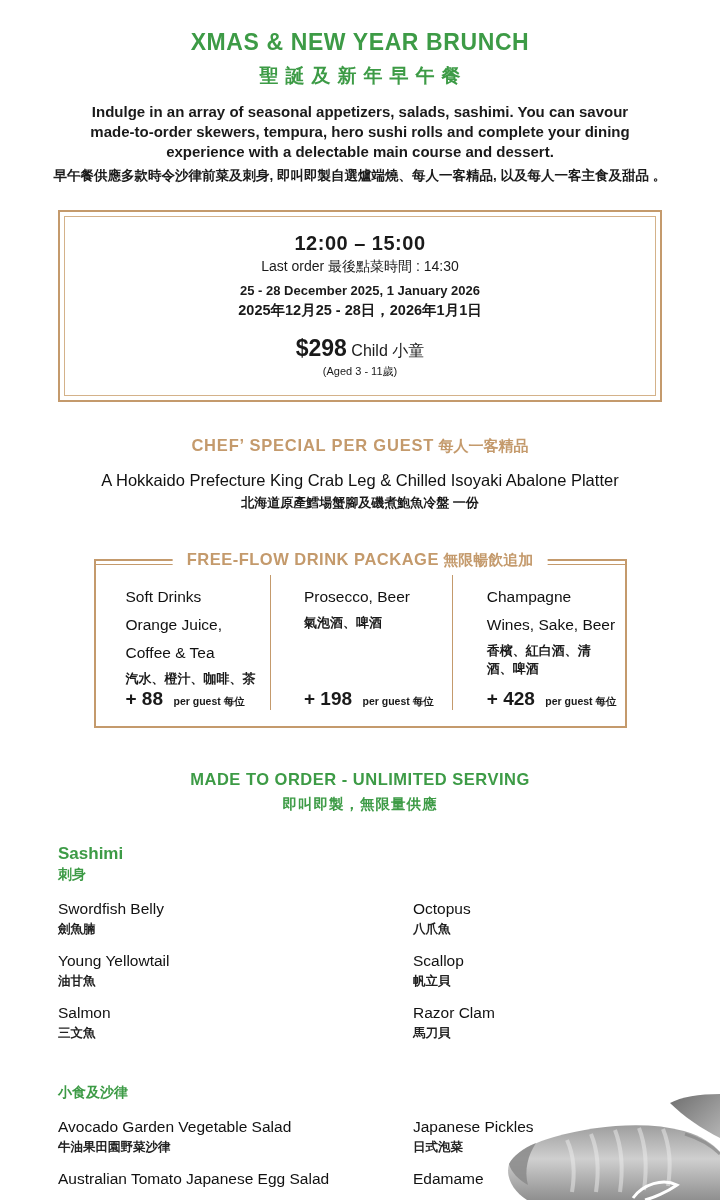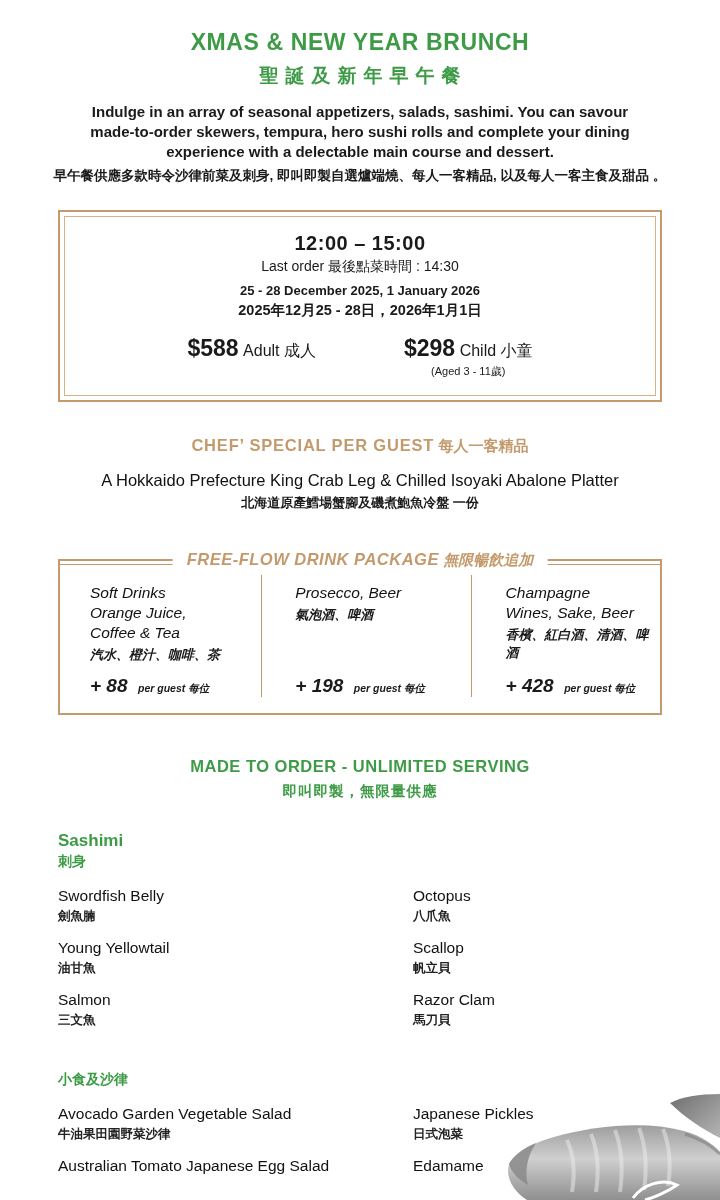--- a/index.html
+++ b/index.html
@@ -26,31 +26,31 @@
   .child-note { margin-top:2px; font-size:11px; }
 
   
   .chef-heading { margin-top:34px; text-align:center; color:var(--tan); font-weight:700; }
   .chef-heading .en { font-size:16.5px; letter-spacing:.8px; }
   .chef-heading .zh { font-size:15px; }
   .chef-item-en { margin-top:15px; text-align:center; font-size:16.5px; color:#111; }
   .chef-item-zh { margin-top:4px; text-align:center; font-size:13px; font-weight:600; }
 
   
-  .drink-box { position:relative; width:604px; margin:47px auto 0; border:2px solid var(--tan); padding:14px 0 16px;font-style:italic; }
+  .drink-box { position:relative; width:533px; margin:47px auto 0; border:2px solid var(--tan); padding:14px 0 16px; }
   .drink-box::before { content:""; position:absolute; left:0; right:0; top:3px; border-top:1px solid var(--tan); }
   .drink-title { position:absolute; top:0; left:50%; transform:translate(-50%,-55%); background:#fff; padding:0 14px; white-space:nowrap; color:var(--tan); font-weight:700; }
   .drink-title .en { font-size:16.5px; letter-spacing:.5px; }
   .drink-title .zh { font-size:15px; }
   .drink-cols { display:flex; }
   .drink-col { display:flex; flex-direction:column; min-height:122px; padding:8px 8px 0 30px; }
   .drink-col.c1 { width:202px; }
   .drink-col.c2 { width:210px; border-left:1px solid var(--tan); padding-left:33px; }
   .drink-col.c3 { width:190px; border-left:1px solid var(--tan); padding-left:34px; }
-  .drink-name-en { font-size:15.5px; line-height:20px; white-space:pre-line; color:#111; }
+  .drink-name-en { font-size:15.5px; line-height:28px; white-space:pre-line; color:#111; }
   .drink-name-zh { margin-top:3px; font-size:13px; font-weight:600; }
   .drink-price { margin-top:auto; white-space:nowrap; }
   .drink-price .num { font-size:19px; font-weight:800; }
   .drink-price .unit { margin-left:6px; font-size:10.5px; font-weight:700; }
 
   
   .mto-heading-en { margin-top:42px; text-align:center; color:var(--green); font-size:16.5px; font-weight:700; letter-spacing:.5px; }
   .mto-heading-zh { margin-top:6px; text-align:center; color:var(--green); font-size:14.5px; font-weight:600; letter-spacing:1px; }
 
   .menu { width:604px; margin:0 auto; }
@@ -80,24 +80,20 @@
 experience with a delectable main course and dessert.</div>
   <div class="intro-zh">早午餐供應多款時令沙律前菜及刺身, 即叫即製自選爐端燒、每人一客精品, 以及每人一客主食及甜品 。</div>
 
   <div class="info-box">
     <div class="info-box-inner">
       <div class="hours">12:00 – 15:00</div>
       <div class="last-order">Last order 最後點菜時間 : 14:30</div>
       <div class="dates-en">25 - 28 December 2025, 1 January 2026</div>
       <div class="dates-zh">2025年12月25 - 28日，2026年1月1日</div>
       <div class="price-row">
-        <div>
-          <span class="price-num">$588</span>
-          <span class="price-label">Adult 成人</span>
-        </div>
         <div>
           <div>
             <span class="price-num">$298</span>
             <span class="price-label">Child 小童</span>
           </div>
           <div class="child-note">(Aged 3 - 11歲)</div>
         </div>
       </div>
     </div>
   </div>

